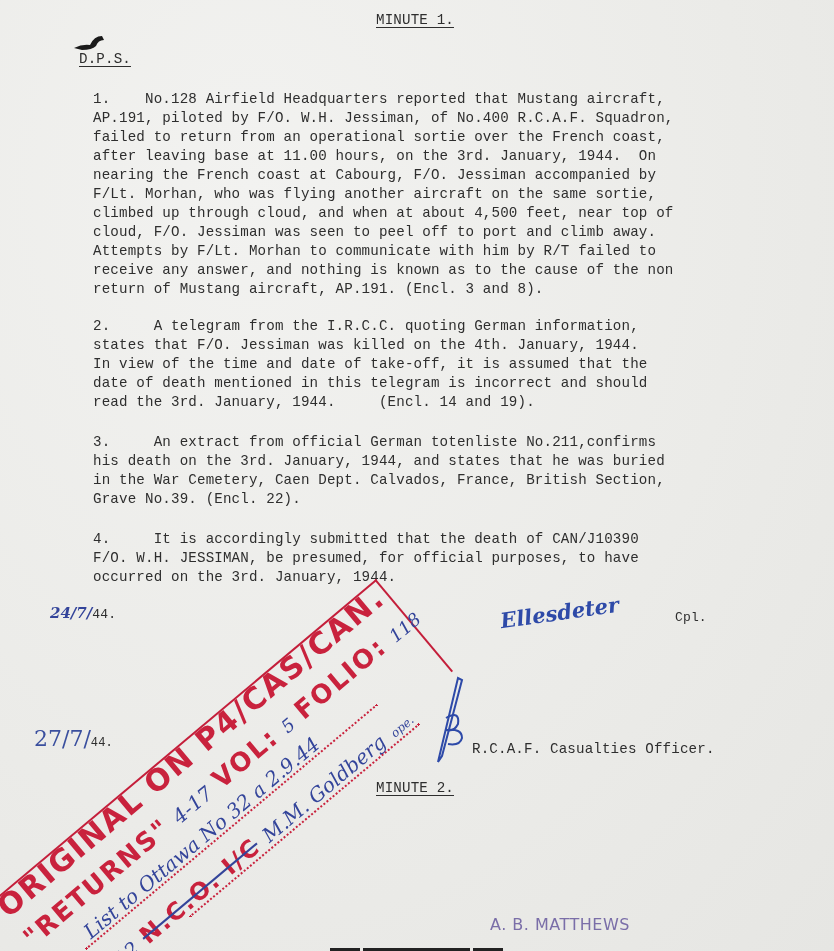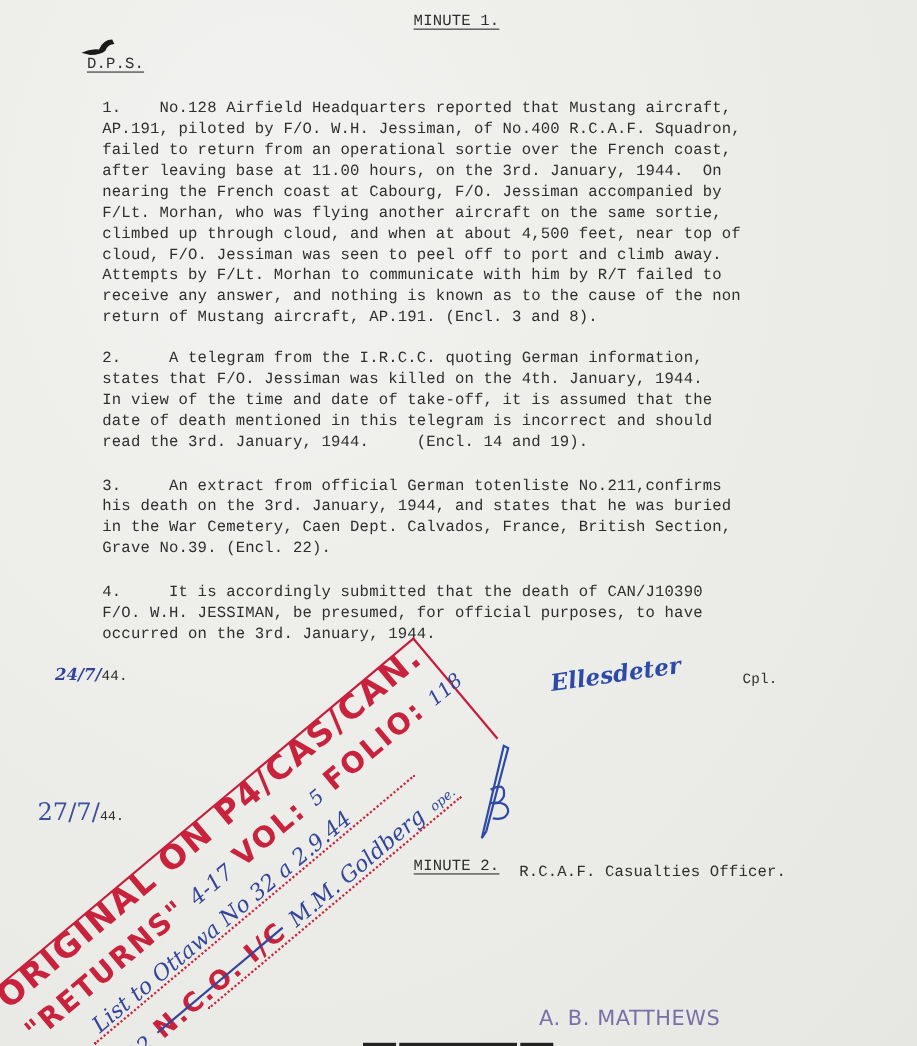--- a/index.html
+++ b/index.html
@@ -75,24 +75,24 @@
   <div class="tw" style="left:675px; top:608px; font-size:13px;">Cpl.</div>
 
   <div style="position:absolute; left:34px; top:726px;">
     <span class="hand" style="position:static; font-size:22px; font-style:normal; color:#3a4f9e;">27/7/</span><span class="tw" style="position:static; font-size:12px;">44.</span>
   </div>
 
   <svg style="position:absolute; left:432px; top:676px;" width="40" height="90" viewBox="0 0 40 90">
     <path d="M26 2 L6 86 L10 80 L30 4 Z" fill="none" stroke="#2e4aa8" stroke-width="2"></path>
     <path d="M14 42 Q28 34 26 48 Q22 56 14 54 Q30 52 30 62 Q28 70 16 68" fill="none" stroke="#2e4aa8" stroke-width="2"></path>
   </svg>
-  <div class="tw" style="left:472px; top:740px;margin-top:44px;">R.C.A.F. Casualties Officer.</div>
+  <div class="tw" style="left:472px; top:740px;">R.C.A.F. Casualties Officer.</div>
 
   <div class="tw ul" style="left:376px; top:779px;">MINUTE 2.</div>
-  <div style="position:absolute; left:490px; top:915px; font-family:'DejaVu Sans',sans-serif; font-size:19px; color:#7a6ea8; letter-spacing:0.5px;">A. B. MATTHEWS</div>
+  <div style="position:absolute; left:490px; top:915px; font-family:'DejaVu Sans',sans-serif; font-size:16px; color:#7a6ea8; letter-spacing:0.5px;">A. B. MATTHEWS</div>
 
   <div style="position:absolute; left:0; top:0; width:834px; height:951px; pointer-events:none;">
     <div style="position:absolute; left:-80px; top:745px; width:560px; height:120px; transform:rotate(-40deg); transform-origin:50% 50%;">
       <div style="position:absolute; inset:0; border:2px solid #c41e3a; border-bottom:none; border-left:none;"></div>
       <div class="stamp-line" style="left:60px; top:-4px; font-size:30px;">ORIGINAL ON P4/CAS/CAN.</div>
       <div style="position:absolute; left:60px; top:38px; white-space:nowrap;">
         <span class="stamp-line" style="position:static; font-size:26px;">"RETURNS"</span>
         <span class="hand" style="position:static; font-size:20px;">4-17</span>
         <span class="stamp-line" style="position:static; font-size:26px;">VOL:</span>
         <span class="hand" style="position:static; font-size:18px;">5</span>

